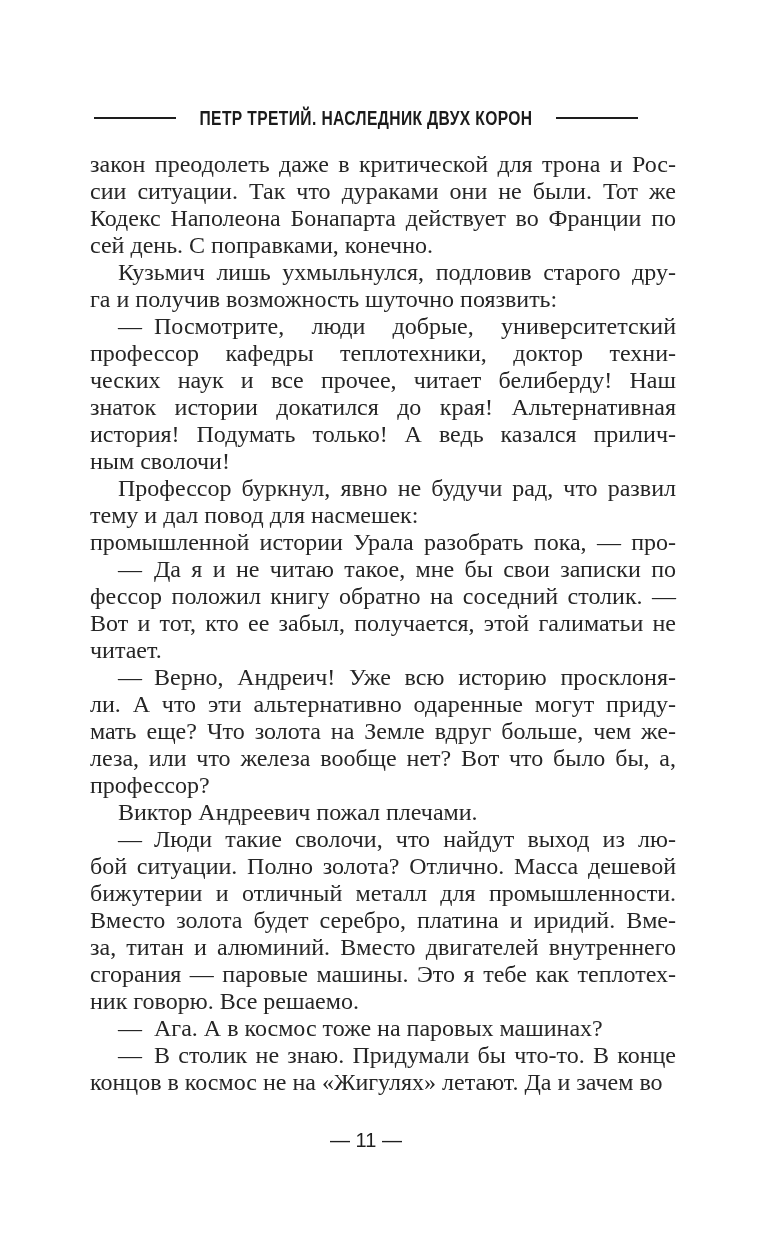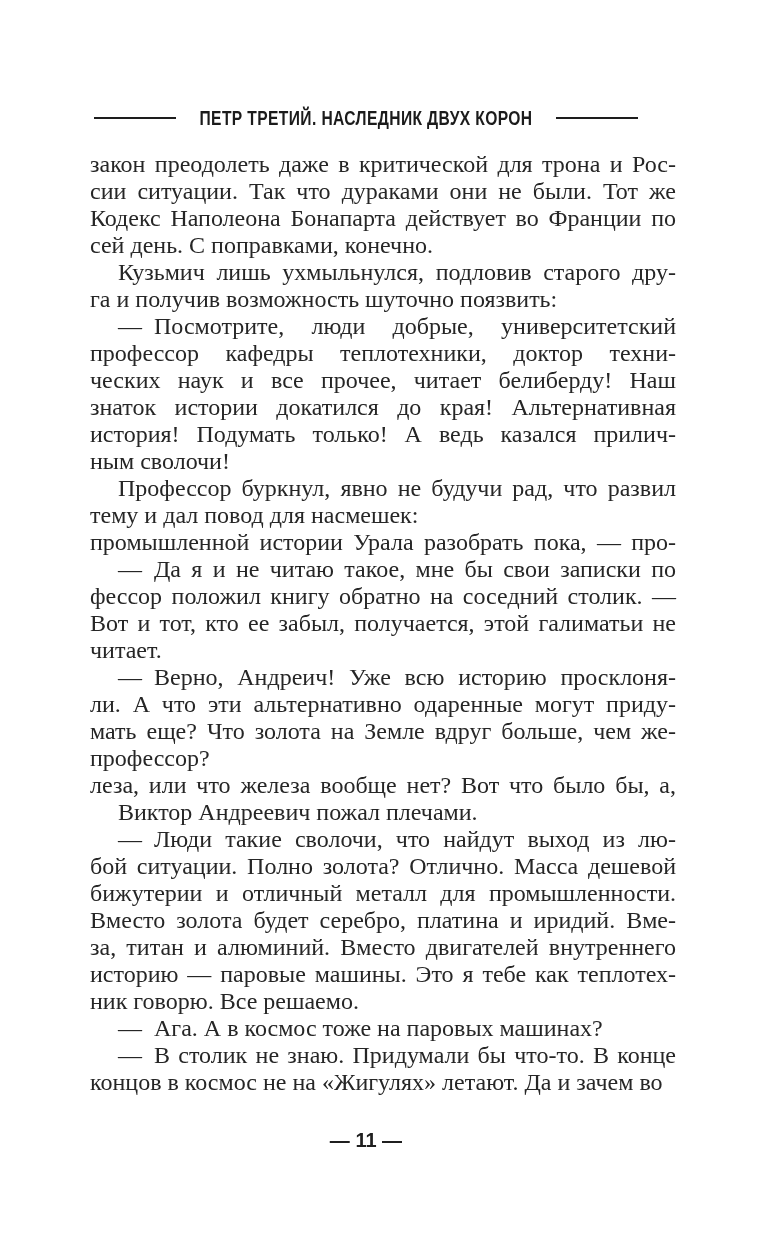--- a/index.html
+++ b/index.html
@@ -63,21 +63,20 @@
   .page-footer {
     position: absolute;
     left: 90px;
     width: 552px;
     top: 1128px;
     text-align: center;
     font-family: "Liberation Sans", sans-serif;
     font-size: 20px;
     line-height: 24px;
     color: #1f1f1f;
-    font-weight: bold;
   }
 </style>
 </head>
 <body>
 
 <div class="page">
 
   <header class="running-head">
     <span class="head-rule left"></span>
     <span class="head-title">ПЕТР ТРЕТИЙ. НАСЛЕДНИК ДВУХ КОРОН</span>
@@ -111,33 +110,33 @@
         <div class="line">промышленной истории Урала разобрать пока, — про-</div>
         <div class="line first-indent">— Да я и не читаю такое, мне бы свои записки по</div>
         <div class="line">фессор положил книгу обратно на соседний столик. —</div>
         <div class="line">Вот и тот, кто ее забыл, получается, этой галиматьи не</div>
         <div class="line last">читает.</div>
       </div>
       <div class="para">
         <div class="line first-indent">— Верно, Андреич! Уже всю историю просклоня-</div>
         <div class="line">ли. А что эти альтернативно одаренные могут приду-</div>
         <div class="line">мать еще? Что золота на Земле вдруг больше, чем же-</div>
+        <div class="line">леза, или что железа вообще нет? Вот что было бы, а,</div>
         <div class="line last">профессор?</div>
-        <div class="line">леза, или что железа вообще нет? Вот что было бы, а,</div>
       </div>
       <div class="para">
         <div class="line first-indent last">Виктор Андреевич пожал плечами.</div>
       </div>
       <div class="para">
         <div class="line first-indent">— Люди такие сволочи, что найдут выход из лю-</div>
         <div class="line">бой ситуации. Полно золота? Отлично. Масса дешевой</div>
         <div class="line">бижутерии и отличный металл для промышленности.</div>
         <div class="line">Вместо золота будет серебро, платина и иридий. Вме-</div>
         <div class="line">за, титан и алюминий. Вместо двигателей внутреннего</div>
-        <div class="line">историю — паровые машины. Это я тебе как теплотех-</div>
+        <div class="line">сгорания — паровые машины. Это я тебе как теплотех-</div>
         <div class="line last">ник говорю. Все решаемо.</div>
       </div>
       <div class="para">
         <div class="line first-indent last">— Ага. А в космос тоже на паровых машинах?</div>
       </div>
       <div class="para">
         <div class="line first-indent">— В столик не знаю. Придумали бы что-то. В конце</div>
         <div class="line last">концов в космос не на «Жигулях» летают. Да и зачем во</div>
       </div>
     </main>

